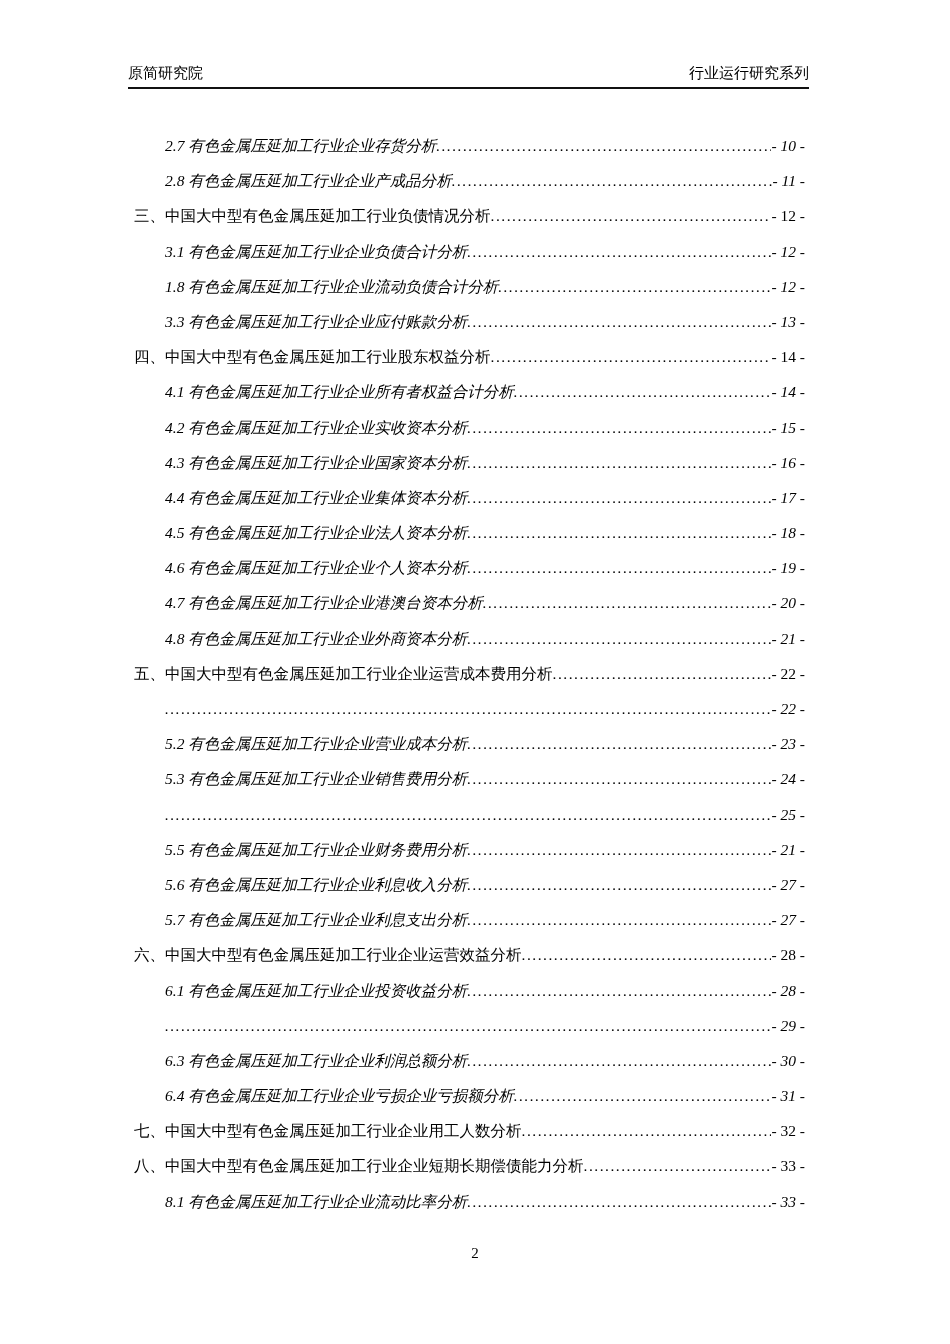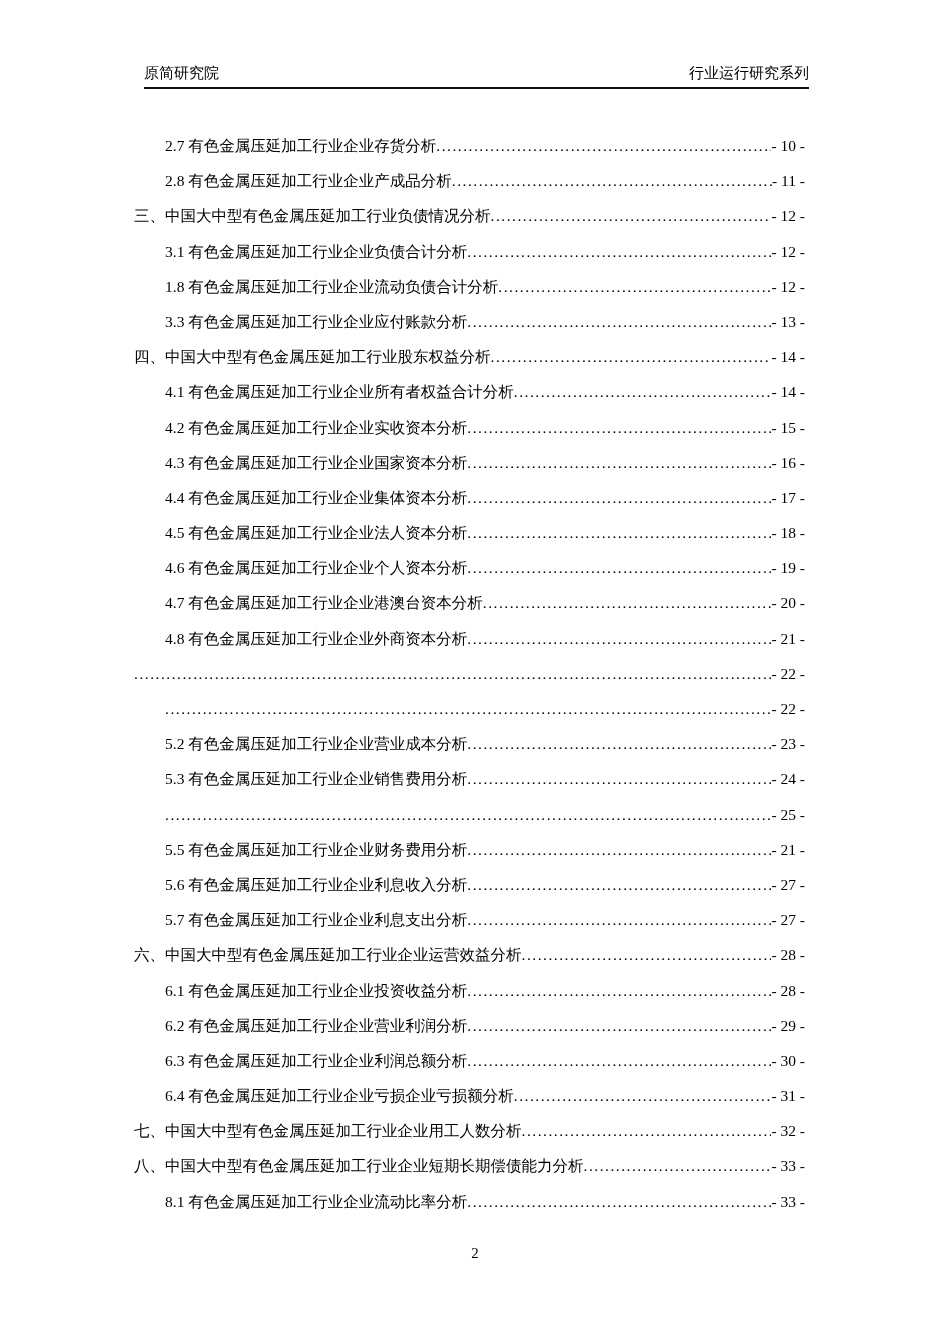--- a/index.html
+++ b/index.html
@@ -11,21 +11,21 @@
     position: relative;
     width: 950px;
     height: 1344px;
     background: #ffffff;
     color: #000000;
     font-family: "Liberation Serif", "DejaVu Serif", serif;
     overflow: hidden;
   }
   .page-header {
     position: absolute;
-    left: 144px;
+    left: 128px;
     right: 141px;
     top: 63px;
     display: flex;
     justify-content: space-between;
     align-items: center;
     font-size: 15px;
     line-height: 21px;
     padding-bottom: 3px;
     border-bottom: 2px solid #111111;
     white-space: nowrap;
@@ -38,20 +38,21 @@
   }
   .toc-row {
     display: flex;
     height: 35.2px;
     line-height: 35.2px;
     font-size: 15.5px;
     white-space: nowrap;
   }
   .toc-row.level-2 {
     padding-left: 31px;
+    font-style: italic;
   }
   .toc-label {
     flex: 0 0 auto;
   }
   .toc-leader {
     flex: 1 1 0;
     min-width: 0;
     overflow: hidden;
     letter-spacing: 1.5px;
   }
@@ -163,20 +164,21 @@
     <span class="toc-page">- 20 -</span>
   </div>
 
   <div class="toc-row level-2">
     <span class="toc-label">4.8 有色金属压延加工行业企业外商资本分析</span>
     <span class="toc-leader">................................................................................................................................................................</span>
     <span class="toc-page">- 21 -</span>
   </div>
 
   <div class="toc-row level-1">
+    <span class="toc-label">五、中国大中型有色金属压延加工行业企业运营成本费用分析</span>
     <span class="toc-leader">................................................................................................................................................................</span>
     <span class="toc-page">- 22 -</span>
   </div>
 
   <div class="toc-row level-2">
     <span class="toc-leader">................................................................................................................................................................</span>
     <span class="toc-page">- 22 -</span>
   </div>
 
   <div class="toc-row level-2">
@@ -220,21 +222,20 @@
     <span class="toc-page">- 28 -</span>
   </div>
 
   <div class="toc-row level-2">
     <span class="toc-label">6.1 有色金属压延加工行业企业投资收益分析</span>
     <span class="toc-leader">................................................................................................................................................................</span>
     <span class="toc-page">- 28 -</span>
   </div>
 
   <div class="toc-row level-2">
-    <span class="toc-label">6.2 有色金属压延加工行业企业营业利润分析</span>
     <span class="toc-leader">................................................................................................................................................................</span>
     <span class="toc-page">- 29 -</span>
   </div>
 
   <div class="toc-row level-2">
     <span class="toc-label">6.3 有色金属压延加工行业企业利润总额分析</span>
     <span class="toc-leader">................................................................................................................................................................</span>
     <span class="toc-page">- 30 -</span>
   </div>
 

